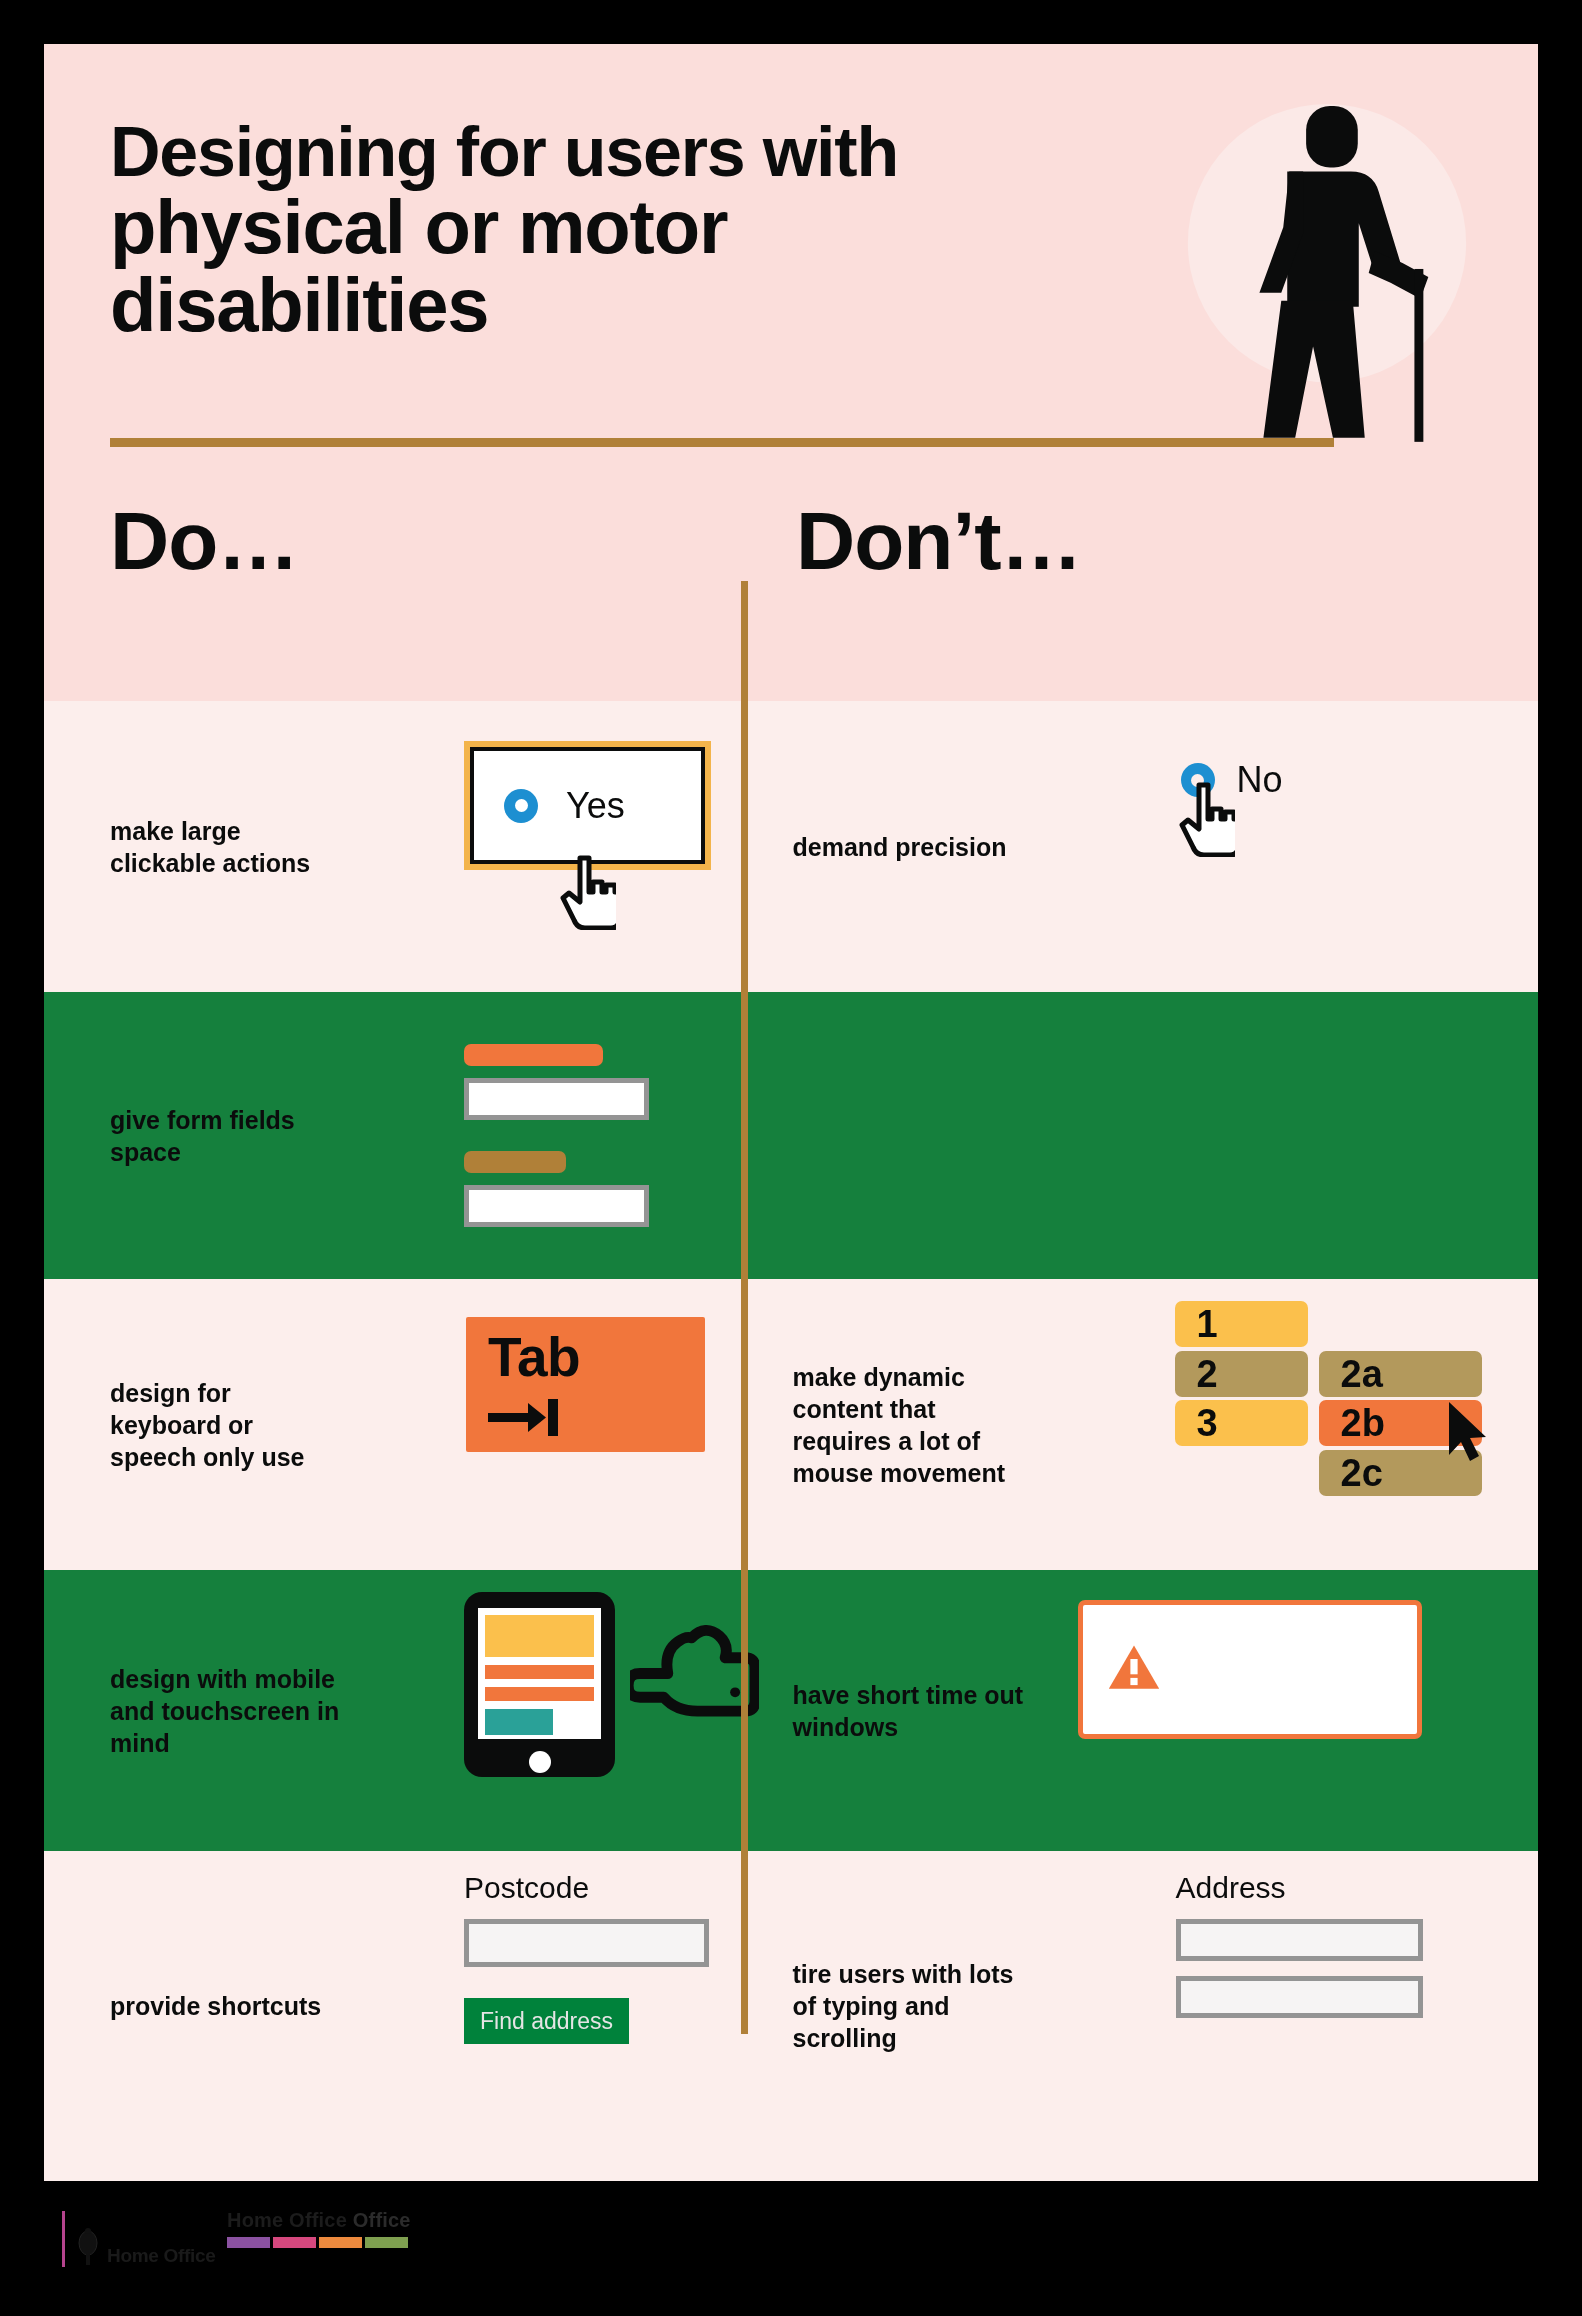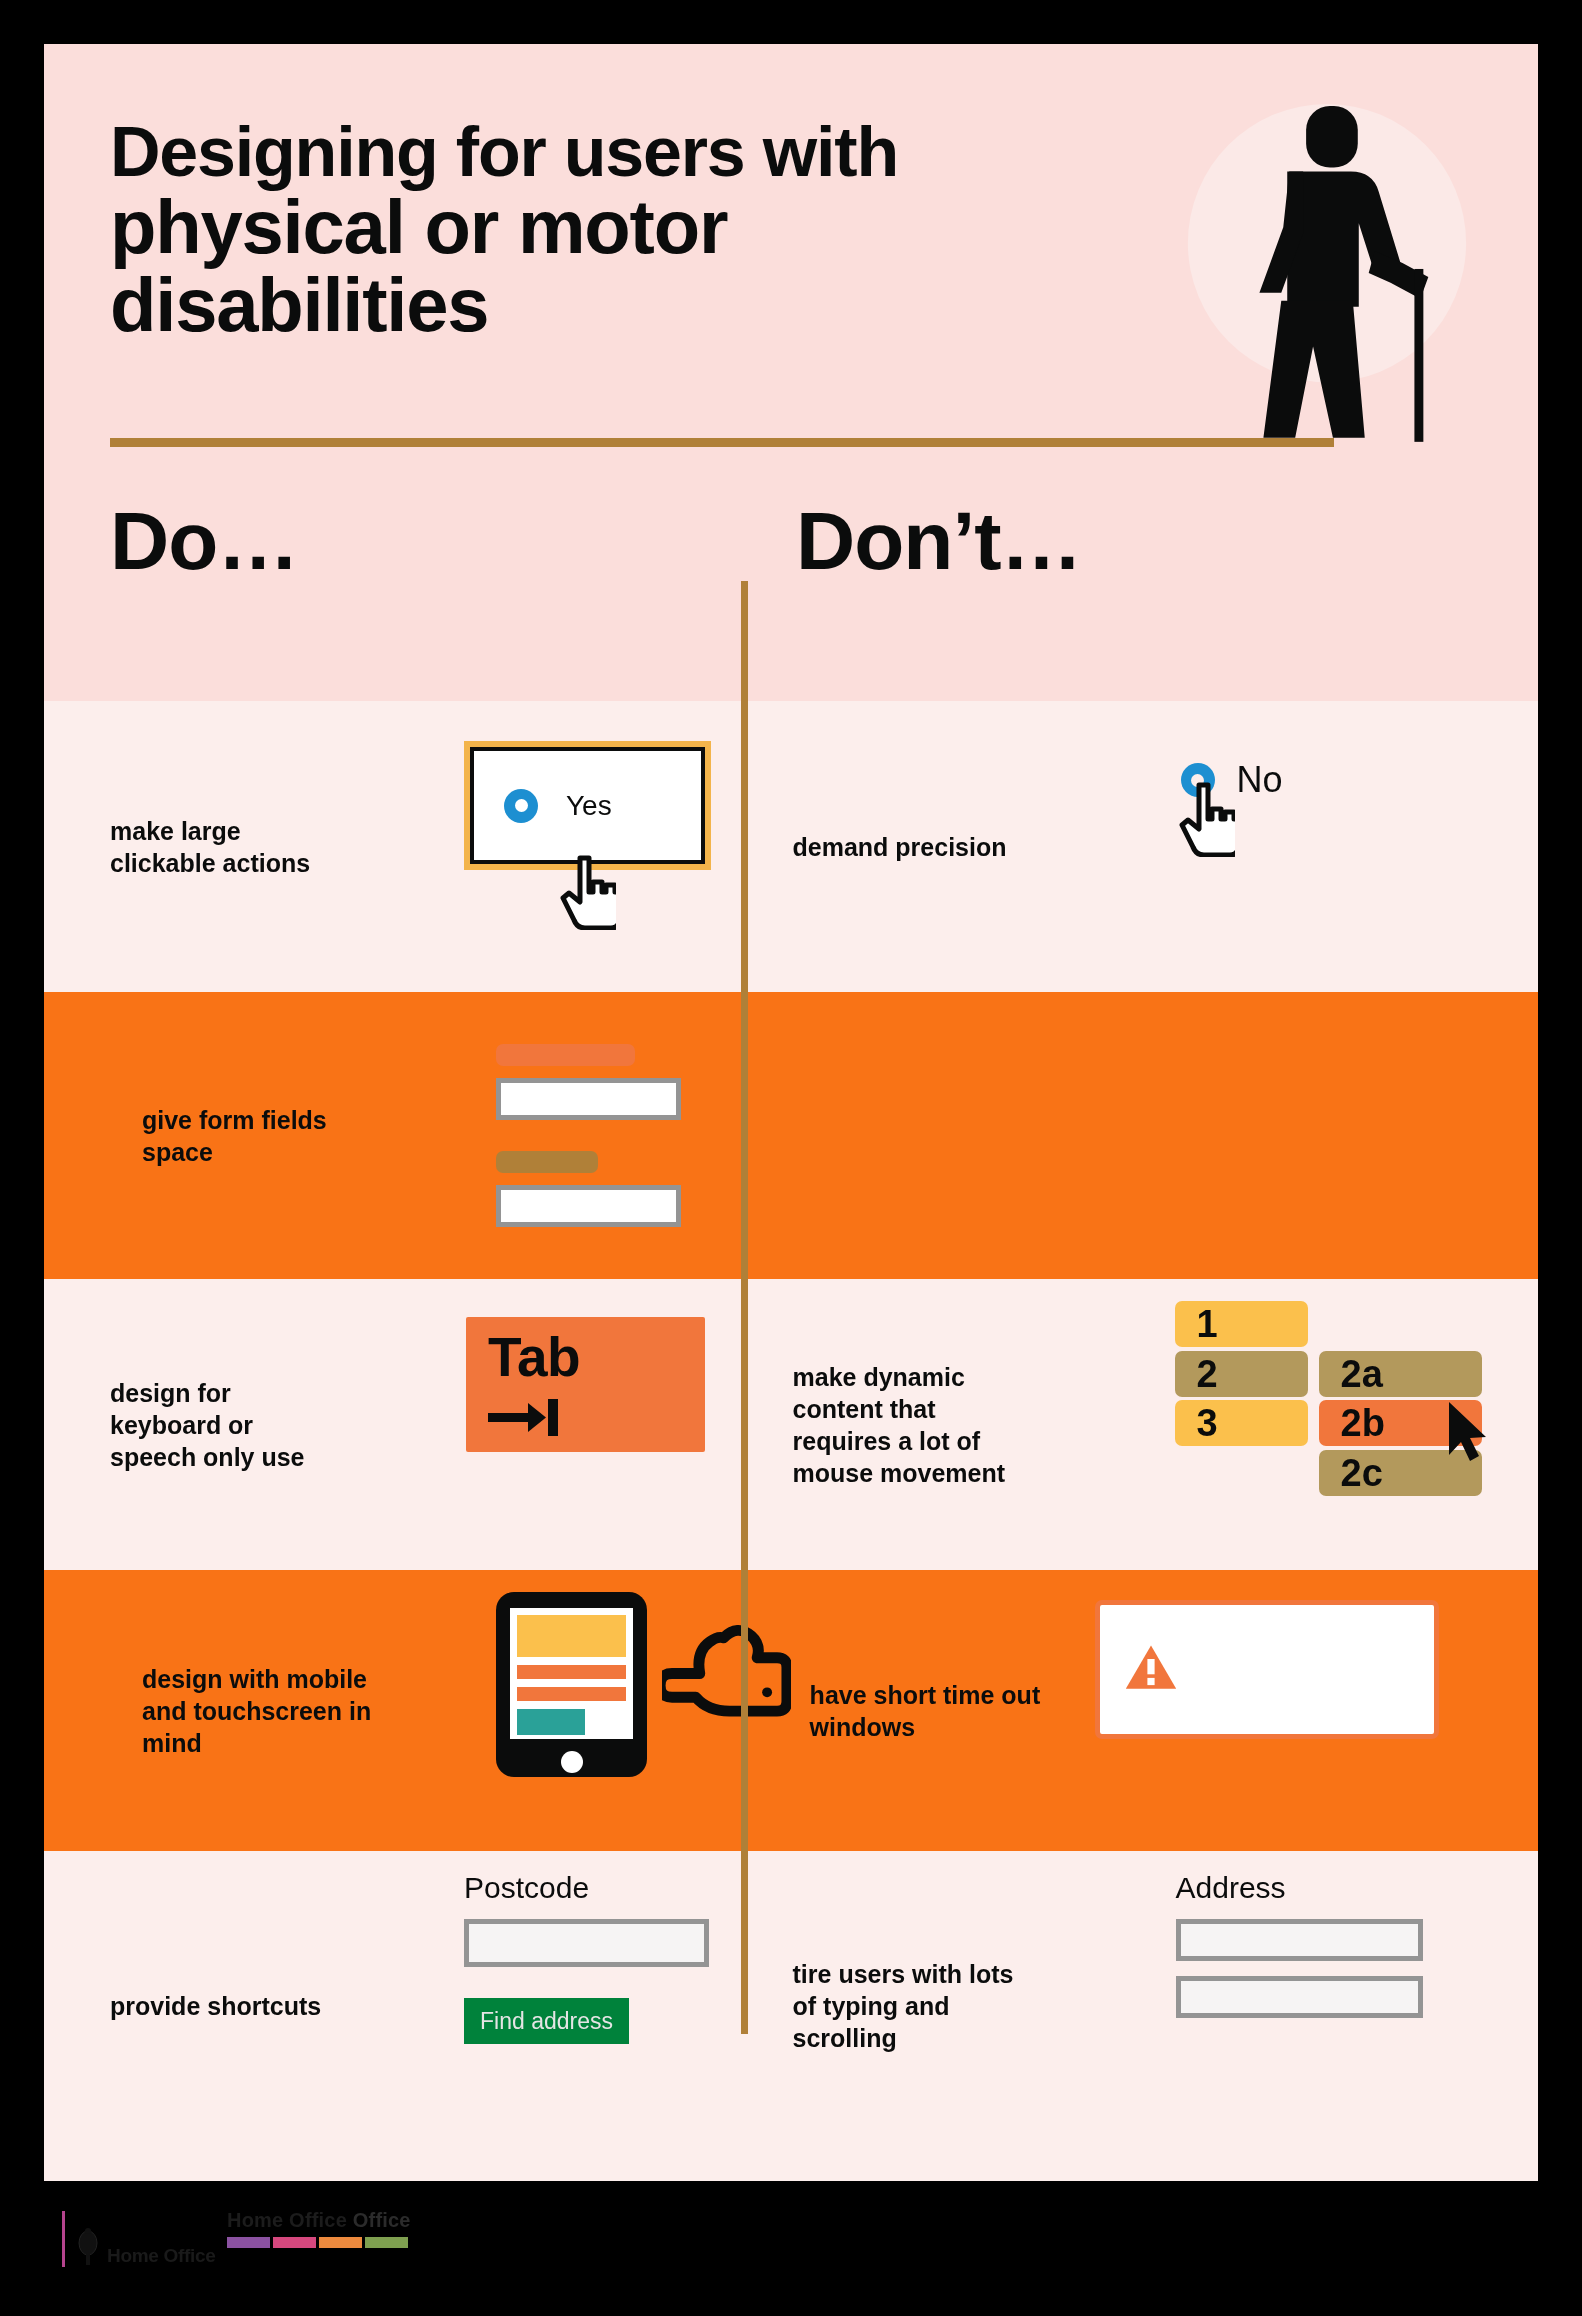--- a/index.html
+++ b/index.html
@@ -71,21 +71,21 @@
   }
 
   
   .rows{position:relative;}
   .row{
     position:relative;
     display:flex;
     box-sizing:border-box;
   }
   .row.light{background:#FCEEEC;}
-  .row.dark{background:#f97316;padding-left:32px;}
+  .row.dark{background:#15803d;}
   .cell{
     position:relative;
     width:697px;
     display:flex;
     align-items:center;
     box-sizing:border-box;
   }
   .cell.right{width:798px;}
   .caption{
     width:299px;
@@ -125,21 +125,21 @@
     display:flex;align-items:center;justify-content:center;
     flex:none;
   }
   .radio i{
     width:13px;height:13px;border-radius:50%;
     background:#ffffff;display:block;
   }
   .radio.hollow i{background:#FCEEEC;}
   .yes-label{
     margin-left:28px;
-    font-size:28px;
+    font-size:36px;
     color:#0B0C0C;
     font-weight:normal;
   }
   .no-group{
     position:absolute;left:151px;top:58px;
     display:flex;align-items:center;
   }
   .no-label{margin-left:22px;font-size:36px;color:#0B0C0C;}
 
   .hand-cursor{position:absolute;width:56px;height:78px;}

